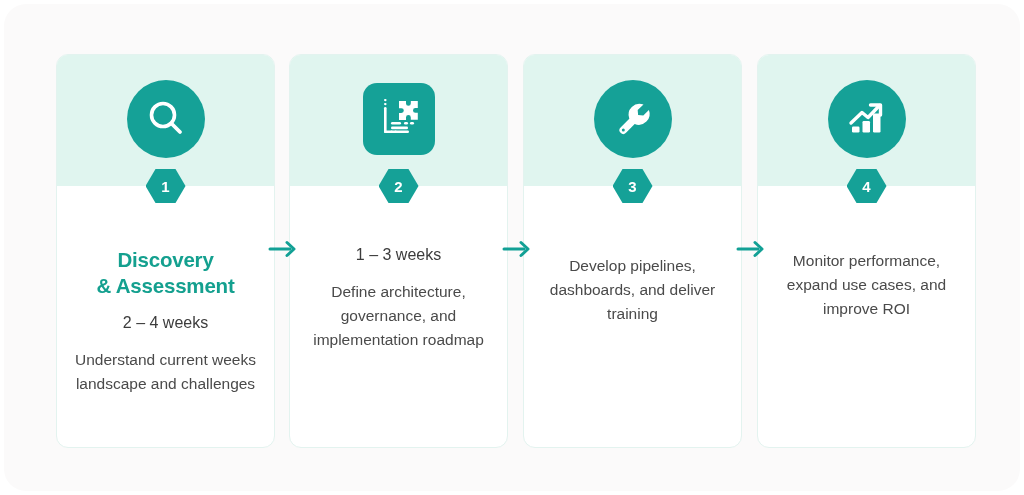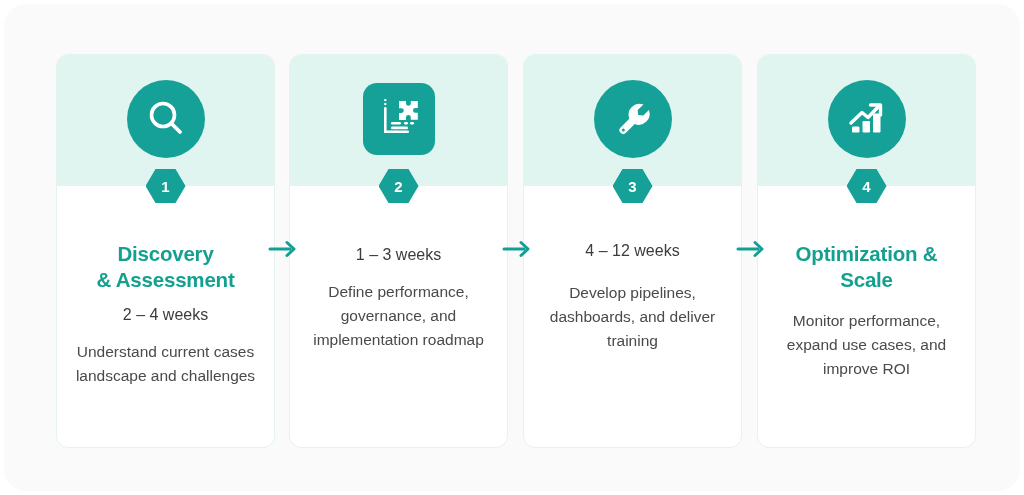--- a/index.html
+++ b/index.html
@@ -130,21 +130,21 @@
     box-sizing: border-box;
     text-align: center;
   }
 
   .card-title {
     color: #14a08f;
     font-size: 20.5px;
     font-weight: bold;
     line-height: 1.27;
     letter-spacing: -0.2px;
-    margin: 8px;
+    margin: 14px;
   }
 
   .card-duration {
     color: #3c3c3c;
     font-size: 16px;
     line-height: 1.2;
     margin: 12px 0 0 0;
     white-space: pre;
   }
 
@@ -188,21 +188,21 @@
             </div>
           </div>
         </div>
         <div class="step-badge">
           <span>1</span>
         </div>
         <div class="card-body">
           <p class="card-title" style="white-space: pre-line;">Discovery
 &amp; Assessment</p>
           <p class="card-duration">2 – 4 weeks</p>
-          <p class="card-desc">Understand current cases landscape and challenges</p>
+          <p class="card-desc">Understand current weeks landscape and challenges</p>
         </div>
       </div>
 
       <div class="card c2">
         <div class="card-header">
           <div class="icon-wrap">
             <div class="icon-rounded">
               <svg width="52" height="52" viewBox="0 0 52 52" aria-hidden="true">
                 <g fill="#ffffff">
                   <rect x="11" y="14" width="2.6" height="26" rx="1.3"></rect>
@@ -219,40 +219,39 @@
                 </g>
               </svg>
             </div>
           </div>
         </div>
         <div class="step-badge">
           <span>2</span>
         </div>
         <div class="card-body">
           <p class="card-duration">1 – 3 weeks</p>
-          <p class="card-desc">Define performance, governance, and implementation roadmap</p>
+          <p class="card-desc">Define architecture, governance, and implementation roadmap</p>
         </div>
       </div>
 
       <div class="card c3">
         <div class="card-header">
           <div class="icon-wrap">
             <div class="icon-circle">
               <svg width="44" height="44" viewBox="0 0 44 44" aria-hidden="true">
                 <path d="M32.5 7.5 a11 11 0 0 0 -14.2 14.2 L9.6 30.4 a3.8 3.8 0 0 0 5.4 5.4 l8.7 -8.7 a11 11 0 0 0 14.2 -14.2 l-5.6 5.6 -5.2 -0.4 -0.4 -5.2 z" fill="#ffffff"></path>
                 <circle cx="12.3" cy="33.1" r="1.5" fill="#15a197"></circle>
               </svg>
             </div>
           </div>
         </div>
         <div class="step-badge">
           <span>3</span>
         </div>
         <div class="card-body">
-          <p class="card-duration" style="margin-top: 8px;">4 – 12 weeks</p>
           <p class="card-desc" style="margin-top: 21px;">Develop pipelines, dashboards, and deliver training</p>
         </div>
       </div>
 
       <div class="card c4">
         <div class="card-header">
           <div class="icon-wrap">
             <div class="icon-circle">
               <svg width="46" height="46" viewBox="0 0 46 46" aria-hidden="true">
                 <g fill="#ffffff">
@@ -263,22 +262,20 @@
                 <path d="M7 27 L18 16.5 L24 21.5 L35.5 9.5" fill="none" stroke="#ffffff" stroke-width="3.4" stroke-linecap="round" stroke-linejoin="round"></path>
                 <path d="M26.5 9 L36.5 9 L36.5 19" fill="none" stroke="#ffffff" stroke-width="3.4" stroke-linecap="round" stroke-linejoin="round"></path>
               </svg>
             </div>
           </div>
         </div>
         <div class="step-badge">
           <span>4</span>
         </div>
         <div class="card-body">
-          <p class="card-title" style="white-space: pre-line;">Optimization &amp;
-Scale</p>
           <p class="card-desc">Monitor performance, expand use cases, and improve ROI</p>
         </div>
       </div>
 
       <div class="arrow a1">
         <svg width="30" height="22" viewBox="0 0 30 22" aria-hidden="true">
           <line x1="2" y1="11" x2="22" y2="11" stroke="#12a095" stroke-width="3" stroke-linecap="round"></line>
           <path d="M19 4.5 L26 11 L19 17.5" fill="none" stroke="#12a095" stroke-width="3" stroke-linecap="round" stroke-linejoin="round"></path>
         </svg>
       </div>

